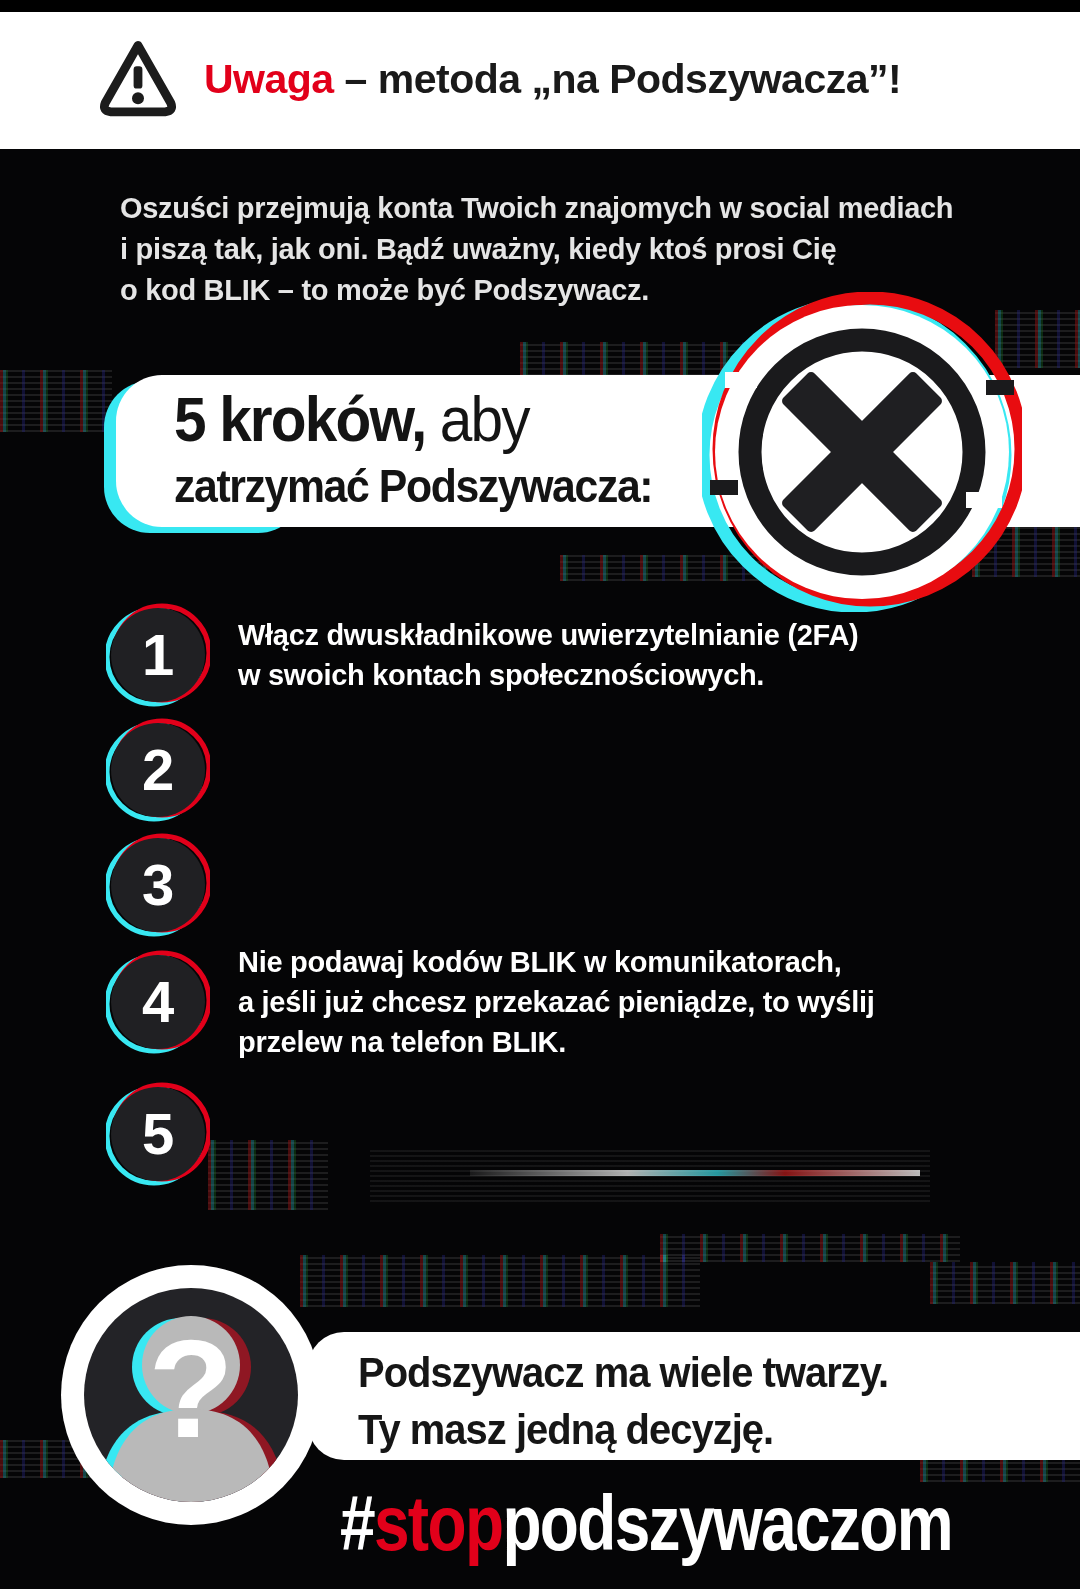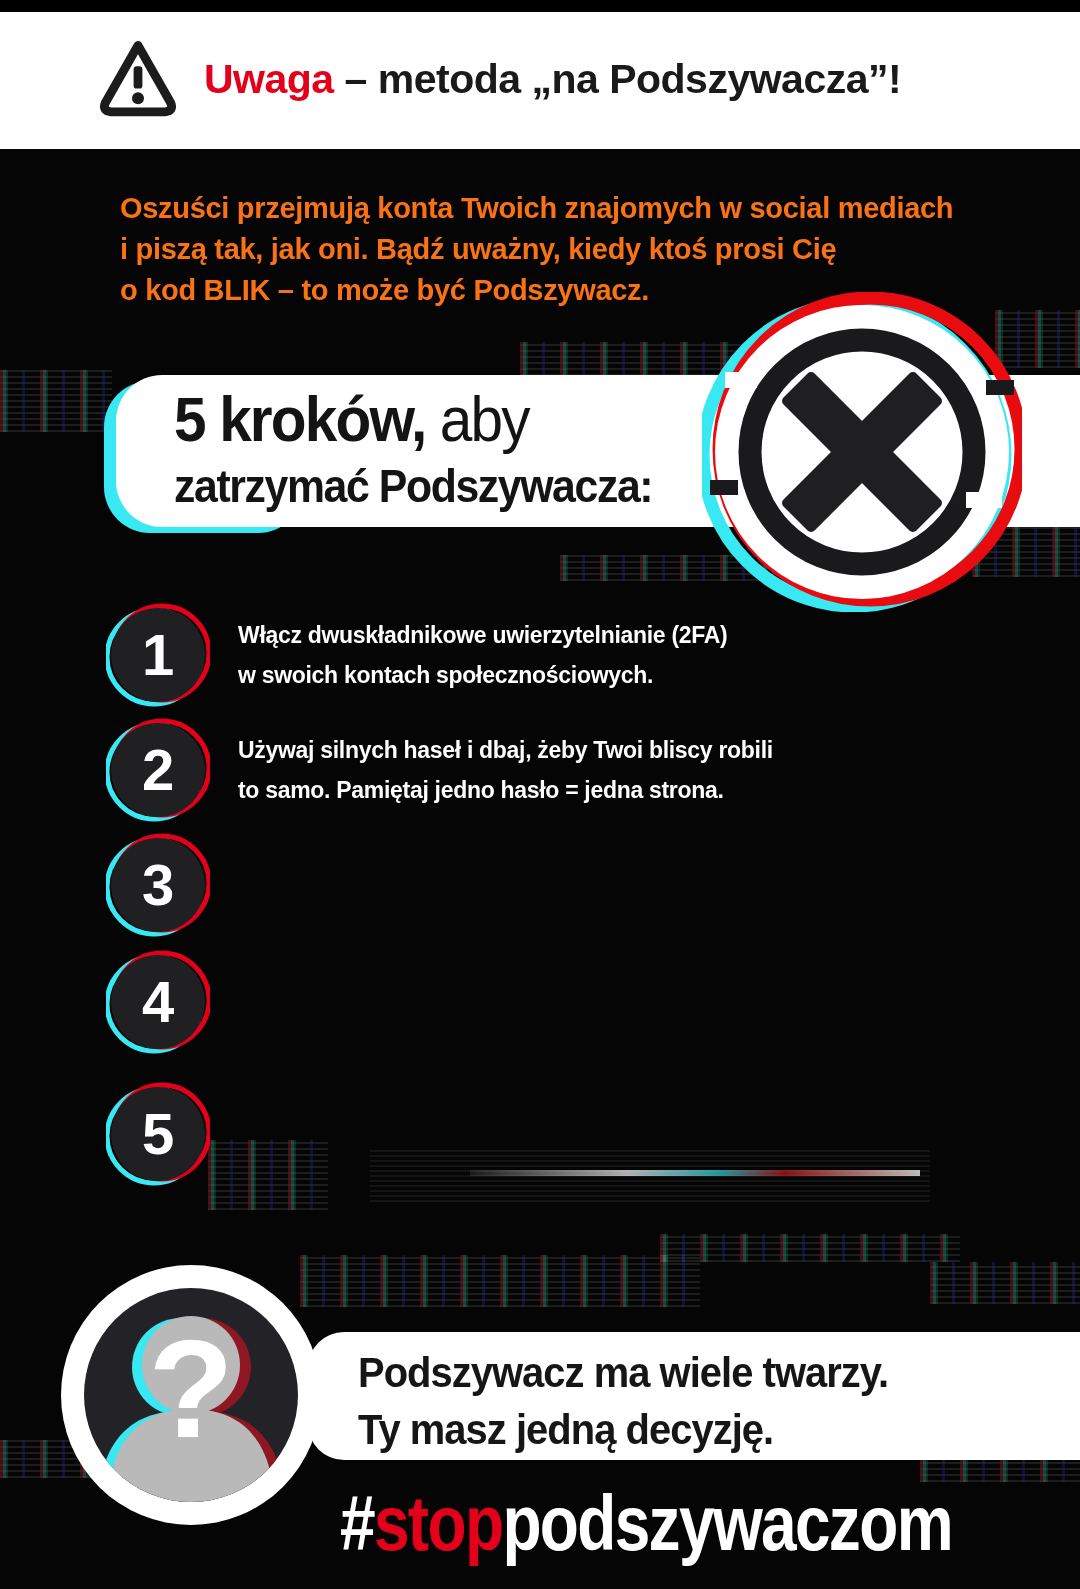--- a/index.html
+++ b/index.html
@@ -11,21 +11,21 @@
   .top-band{position:absolute;left:0;top:0;width:1080px;height:137px;background:#ffffff;}
   .warning-icon{position:absolute;left:98px;top:24px;width:80px;height:86px;}
   .poster-title{
     position:absolute;left:204px;top:44px;font-size:41px;font-weight:700;
     color:#1a1a1a;letter-spacing:-0.5px;white-space:nowrap;
   }
   .title-red{color:#e2001a;}
   
   .intro{
     position:absolute;left:120px;top:176px;width:860px;
-    color:#f97316;font-size:29px;font-weight:700;line-height:41px;
+    color:#e5e5e5;font-size:29px;font-weight:700;line-height:41px;
     white-space:pre-line;letter-spacing:-0.3px;
   }
   
   .banner-cyan{
     position:absolute;left:104px;top:369px;width:200px;height:152px;
     background:#38e8f2;border-radius:46px;
   }
   .banner-white{
     position:absolute;left:116px;top:363px;width:964px;height:152px;
     background:#ffffff;border-radius:46px 0 0 46px;
@@ -42,21 +42,21 @@
     font-weight:600;line-height:56px;white-space:nowrap;letter-spacing:-1.5px;
     transform:scaleX(0.93);transform-origin:left top;
   }
   .blocked-x{position:absolute;left:702px;top:280px;width:320px;height:320px;}
   
   .step{
     position:absolute;left:106px;width:880px;display:flex;align-items:center;gap:28px;
   }
   .step-badge{width:104px;height:104px;flex:0 0 104px;}
   .step-text{
-    color:#ffffff;font-size:23px;font-weight:700;line-height:40px;
+    color:#ffffff;font-size:29px;font-weight:700;line-height:40px;
     white-space:pre-line;letter-spacing:-0.3px;
   }
   .badge-num{font:700 58px "Liberation Sans","DejaVu Sans",sans-serif;}
   
   .glitch{
     position:absolute;opacity:.55;pointer-events:none;
     background:
       repeating-linear-gradient(90deg, rgba(230,30,30,.55) 0 3px, rgba(56,232,242,.5) 3px 6px,
         rgba(40,200,60,.35) 6px 8px, transparent 8px 22px, rgba(60,60,220,.4) 22px 25px, transparent 25px 40px),
       repeating-linear-gradient(0deg, rgba(255,255,255,.18) 0 2px, transparent 2px 6px);
@@ -149,40 +149,41 @@
 w swoich kontach społecznościowych.</div>
   </div>
 
   <div class="step" style="top:706px">
     <svg class="step-badge" viewBox="-52 -52 104 104">
       <circle cx="-4" cy="2" r="47" fill="none" stroke="#38e8f2" stroke-width="5"></circle>
       <circle cx="4" cy="-2" r="47" fill="none" stroke="#e2001a" stroke-width="5"></circle>
       <circle cx="0" cy="0" r="47" fill="#202023"></circle>
       <text class="badge-num" x="0" y="20" text-anchor="middle" fill="#ffffff">2</text>
     </svg>
-    <div class="step-text">Używaj silnych haseł i dbaj, żeby Twoi bliscy robili
-to samo. Pamiętaj jedno hasło = jedna strona.</div>
   </div>
 
   <div class="step" style="top:821px">
     <svg class="step-badge" viewBox="-52 -52 104 104">
       <circle cx="-4" cy="2" r="47" fill="none" stroke="#38e8f2" stroke-width="5"></circle>
       <circle cx="4" cy="-2" r="47" fill="none" stroke="#e2001a" stroke-width="5"></circle>
       <circle cx="0" cy="0" r="47" fill="#202023"></circle>
       <text class="badge-num" x="0" y="20" text-anchor="middle" fill="#ffffff">3</text>
     </svg>
   </div>
 
   <div class="step" style="top:930px;height:120px">
     <svg class="step-badge" viewBox="-52 -52 104 104">
       <circle cx="-4" cy="2" r="47" fill="none" stroke="#38e8f2" stroke-width="5"></circle>
       <circle cx="4" cy="-2" r="47" fill="none" stroke="#e2001a" stroke-width="5"></circle>
       <circle cx="0" cy="0" r="47" fill="#202023"></circle>
       <text class="badge-num" x="0" y="20" text-anchor="middle" fill="#ffffff">4</text>
     </svg>
+    <div class="step-text">Nie podawaj kodów BLIK w komunikatorach,
+a jeśli już chcesz przekazać pieniądze, to wyślij
+przelew na telefon BLIK.</div>
   </div>
 
   <div class="step" style="top:1070px">
     <svg class="step-badge" viewBox="-52 -52 104 104">
       <circle cx="-4" cy="2" r="47" fill="none" stroke="#38e8f2" stroke-width="5"></circle>
       <circle cx="4" cy="-2" r="47" fill="none" stroke="#e2001a" stroke-width="5"></circle>
       <circle cx="0" cy="0" r="47" fill="#202023"></circle>
       <text class="badge-num" x="0" y="20" text-anchor="middle" fill="#ffffff">5</text>
     </svg>
   </div>

